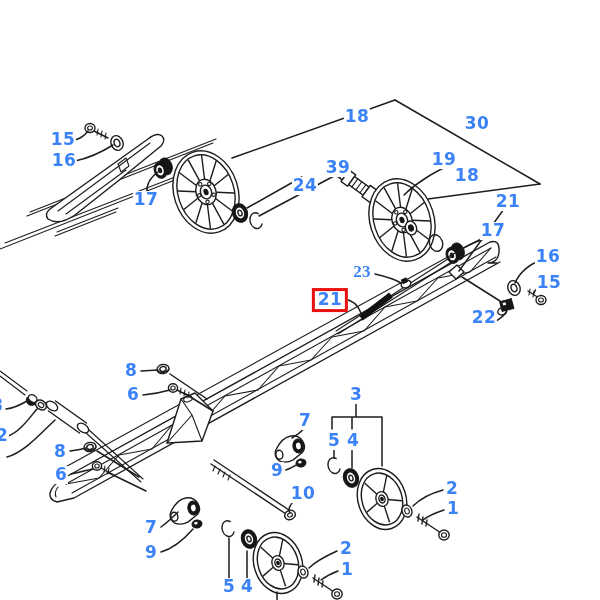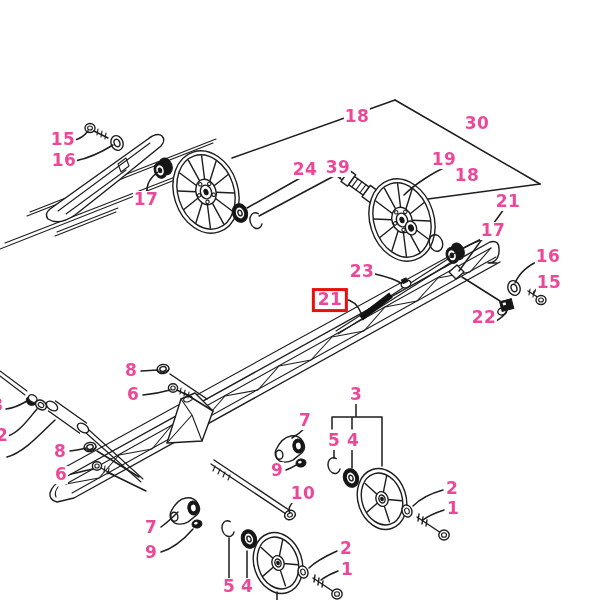--- a/index.html
+++ b/index.html
@@ -3,21 +3,21 @@
 <meta charset="utf-8">
 <style>
   html,body{margin:0;padding:0;background:#fff;}
   .canvas{
     position:relative;width:600px;height:600px;background:#fff;overflow:hidden;
     font-family:"DejaVu Sans","Liberation Sans",sans-serif;
   }
   .canvas svg{position:absolute;left:0;top:0;}
   .callout{
     position:absolute;transform:translate(-50%,-50%);
-    font-size:17px;font-weight:bold;color:#ec4899;background:#ffffff;
+    font-size:17px;font-weight:bold;color:#3b82f6;background:#ffffff;
     padding:0 1px;line-height:1.05;letter-spacing:.3px;cursor:pointer;user-select:none;
     z-index:5;white-space:nowrap;
   }
   .callout.hl{padding:0 3px;border-style:solid;border-width:3px;}
   .art{stroke:#1d1d1d;fill:none;stroke-width:1.4;stroke-linecap:round;stroke-linejoin:round;}
   .artF{stroke:#1d1d1d;fill:#ffffff;stroke-width:1.4;stroke-linejoin:round;}
   .dark{fill:#161616;stroke:#161616;}
   .thin{stroke-width:1.1;}
   .leader{stroke:#1d1d1d;fill:none;stroke-width:1.5;stroke-linecap:round;}
 </style>
@@ -319,25 +319,25 @@
   </g>
 </svg>
 
 <div class="callout" style="left: 63px; top: 140px;">15</div>
     <div class="callout" style="left: 64px; top: 161px;">16</div>
     <div class="callout" style="left: 146px; top: 200px;">17</div>
     <div class="callout" style="left: 357px; top: 117px;">18</div>
     <div class="callout" style="left: 477px; top: 124px;">30</div>
     <div class="callout" style="left: 444px; top: 160px;">19</div>
     <div class="callout" style="left: 467px; top: 176px;">18</div>
-    <div class="callout" style="left: 305px; top: 170px;">24</div>
+    <div class="callout" style="left: 305px; top: 186px;">24</div>
     <div class="callout" style="left: 338px; top: 168px;">39</div>
     <div class="callout" style="left: 508px; top: 202px;">21</div>
     <div class="callout" style="left: 493px; top: 231px;">17</div>
-    <div class="callout" style="left: 362px; top: 272px;">23</div>
+    <div class="callout" style="left: 362px; top: 272px; font-family: Liberation Serif, serif;">23</div>
     <div class="callout hl" style="left: 330px; top: 300px; border-color: rgb(232, 16, 12);">21</div>
     <div class="callout" style="left: 548px; top: 257px;">16</div>
     <div class="callout" style="left: 549px; top: 283px;">15</div>
     <div class="callout" style="left: 484px; top: 318px;">22</div>
     <div class="callout" style="left: 131px; top: 371px;">8</div>
     <div class="callout" style="left: 133px; top: 395px;">6</div>
     <div class="callout" style="left: -3px; top: 406px;">8</div>
     <div class="callout" style="left: 2px; top: 436px;">2</div>
     <div class="callout" style="left: -5px; top: 457px;">4</div>
     <div class="callout" style="left: 60px; top: 452px;">8</div>

